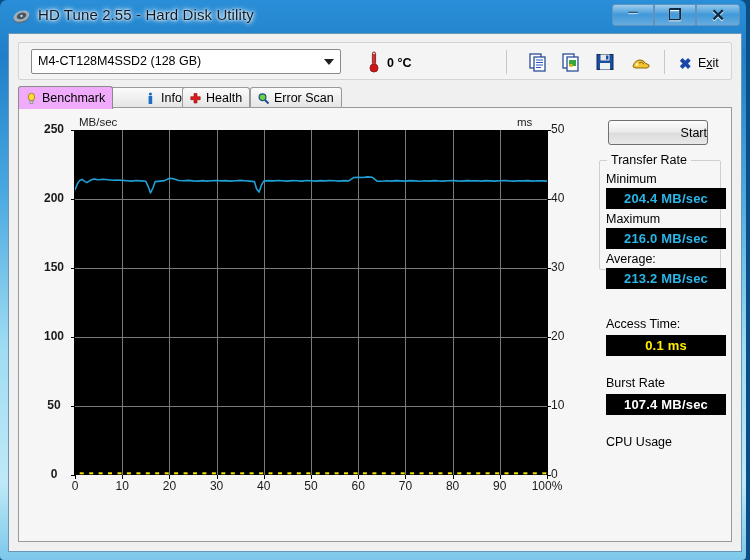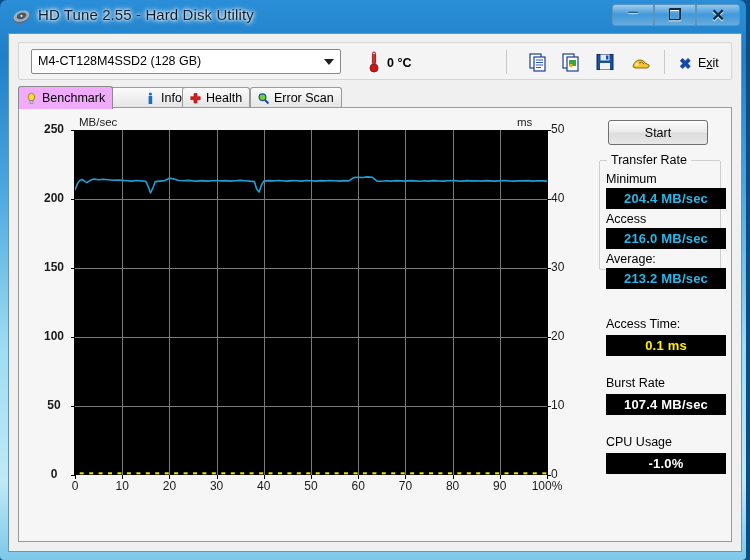--- a/index.html
+++ b/index.html
@@ -121,21 +121,21 @@
   .ytick{position:absolute;font-size:12px;color:#1a1a1a;text-align:center;width:30px;font-weight:bold;}
   .ytick-r{position:absolute;font-size:12px;color:#1a1a1a;text-align:left;width:34px;}
   .xtick{position:absolute;font-size:12px;color:#1a1a1a;text-align:center;width:40px;top:366px;}
   .tickmark{position:absolute;background:#000;}
 
   
   #start-btn{
     position:absolute;left:589px;top:12px;width:100px;height:25px;
     border:1px solid #707070;border-radius:3px;box-sizing:border-box;
     background:linear-gradient(to bottom,#fdfdfd,#eaeaea 48%,#dcdcdc 52%,#e8e8e8);
-    font-size:12.5px;color:#000;display:flex;align-items:center;justify-content:center;
+    font-size:12.5px;color:#000;display:flex;align-items:center;justify-content:flex-end;
     cursor:default;
   }
   .groupbox{
     position:absolute;border:1px solid #cfcfcf;border-radius:2px;box-sizing:border-box;
     background:transparent;
   }
   .gb-title{
     position:absolute;top:-8px;left:7px;background:#f6f6f6;padding:0 4px;
     font-size:12.5px;color:#000;white-space:nowrap;
   }
@@ -399,29 +399,28 @@
 
       <div id="start-btn">
         <span>Start</span>
       </div>
 
       <div class="groupbox" style="left:580px;top:52px;width:122px;height:110px;">
         <div class="gb-title">Transfer Rate</div>
       </div>
       <div class="fieldlabel" style="left:587px;top:64px;">Minimum</div>
       <div class="valuebox v-cyan" style="left:587px;top:80px;">204.4 MB/sec</div>
-      <div class="fieldlabel" style="left:587px;top:104px;">Access</div>
+      <div class="fieldlabel" style="left:587px;top:104px;">Maximum</div>
       <div class="valuebox v-cyan" style="left:587px;top:120px;">216.0 MB/sec</div>
       <div class="fieldlabel" style="left:587px;top:144px;">Average:</div>
       <div class="valuebox v-cyan" style="left:587px;top:160px;">213.2 MB/sec</div>
 
       <div class="fieldlabel" style="left:587px;top:209px;">Access Time:</div>
       <div class="valuebox v-yellow" style="left:587px;top:227px;">0.1 ms</div>
 
       <div class="fieldlabel" style="left:587px;top:268px;">Burst Rate</div>
       <div class="valuebox v-white" style="left:587px;top:286px;">107.4 MB/sec</div>
 
       <div class="fieldlabel" style="left:587px;top:327px;">CPU Usage</div>
-      <div class="valuebox v-white" style="left:587px;top:345px;">-1.0%</div>
 
     </div>
   </div>
 </div>
 
 </body></html>

